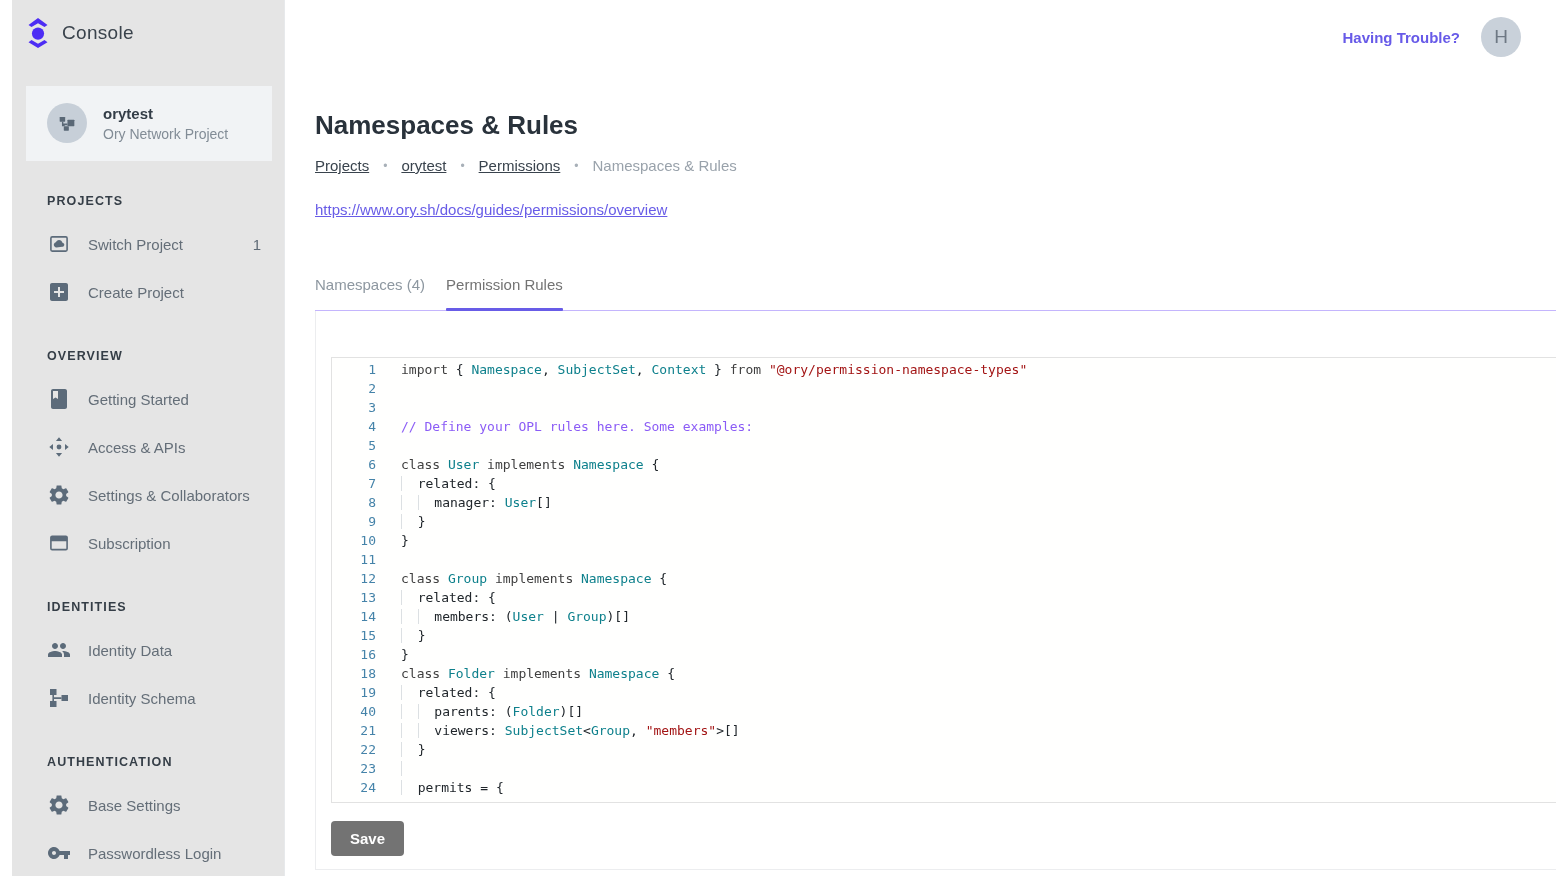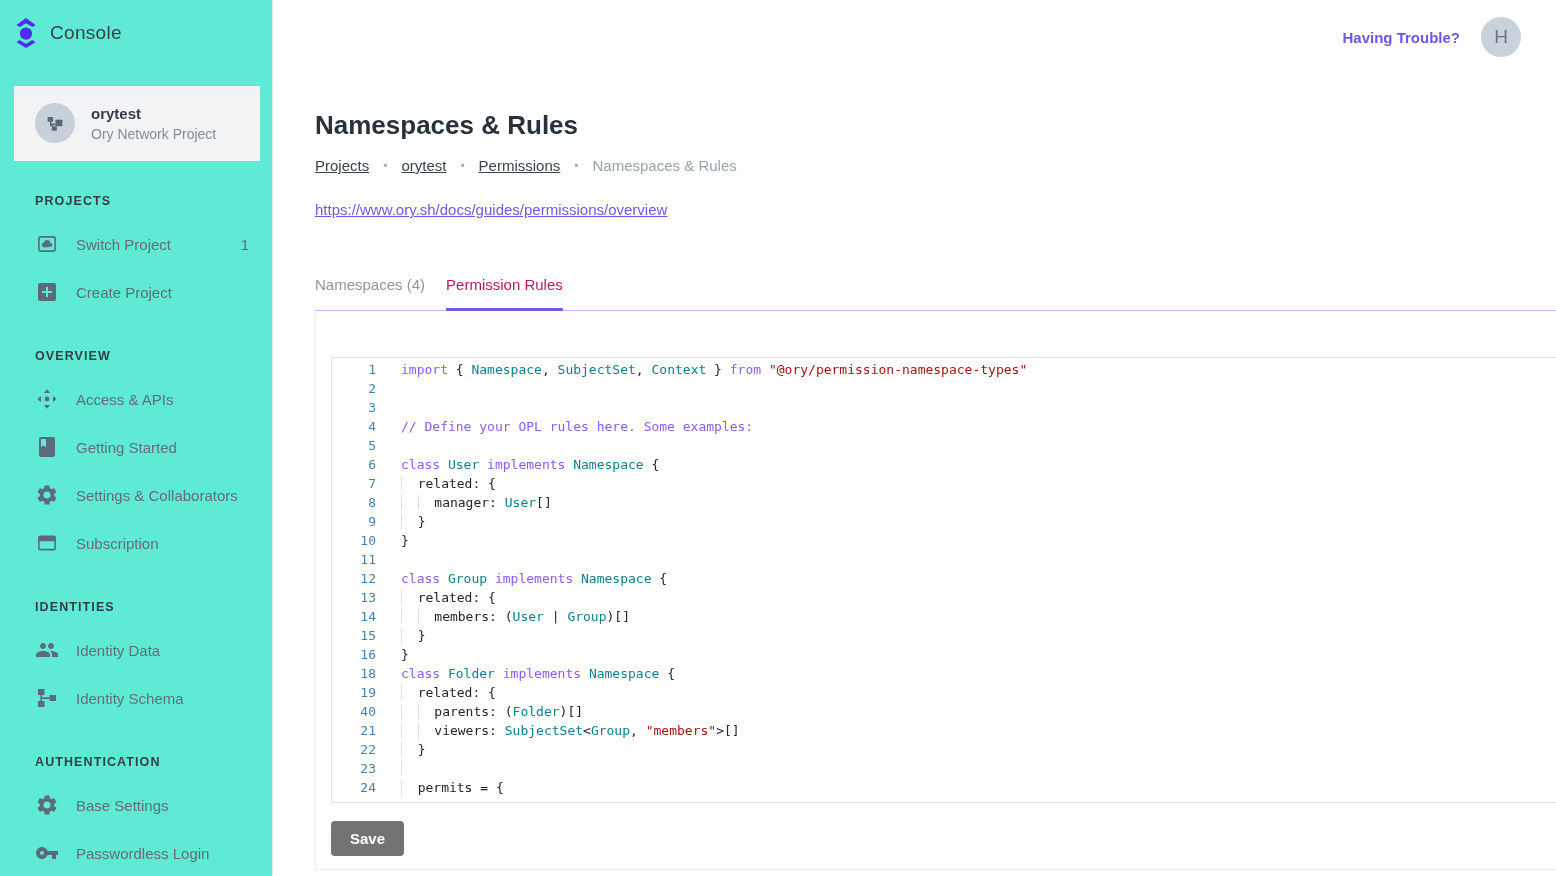--- a/index.html
+++ b/index.html
@@ -5,22 +5,22 @@
   * { box-sizing: border-box; }
   html, body { margin: 0; padding: 0; }
   body {
     width: 1556px; height: 876px; position: relative; overflow: hidden;
     background: #ffffff; font-family: "Liberation Sans", sans-serif;
     color: #29323B;
   }
 
   
   .sidebar {
-    position: absolute; left: 0; top: 0; width: 273px; height: 876px;
-    background: #5eead4; border-right: 1px solid #E7E9EB;
+    position: absolute; left: 12px; top: 0; width: 273px; height: 876px;
+    background: #e5e5e5; border-right: 1px solid #E7E9EB;
   }
   .logo-row { display: flex; align-items: center; padding: 17px 0 14px 14px; }
   .logo-mark { width: 24px; height: 31px; color: #4D2DF4; }
   .logo-mark svg { width: 100%; height: 100%; display: block; }
   .console-title { margin-left: 12px; font-size: 19px; color: #3A434C; letter-spacing: .3px; }
 
   .project-card {
     margin: 24px 12px 0 14px; background: #F1F3F5; cursor: pointer;
     display: flex; align-items: center; gap: 16px; padding: 17px 8px 18px 21px;
   }
@@ -64,39 +64,39 @@
 
   .breadcrumb { margin-top: 16px; display: flex; align-items: center; font-size: 15px; }
   .crumb-link { color: #39434D; text-decoration: underline; cursor: pointer; }
   .crumb-current { color: #99A2AB; }
   .crumb-sep { color: #A8B0B8; margin: 0 14px; font-size: 12px; }
 
   .docs-link { display: inline-block; margin-top: 27px; font-size: 15px; color: #685CE7; text-decoration: underline; cursor: pointer; }
 
   .tabs { margin-top: 57px; display: flex; gap: 21px; border-bottom: 1px solid #c4b5fd; }
   .tab { position: relative; padding-bottom: 17px; font-size: 15px; color: #8D97A0; cursor: pointer; }
-  .tab.active { color: #be185d; }
+  .tab.active { color: #737373; }
   .tab.active::after {
     content: ""; position: absolute; left: 0; right: 0; bottom: -1px;
     height: 3px; background: #685CE7; border-radius: 1px;
   }
 
   .panel { border: 1px solid #ECEDEF; border-top: none; padding: 46px 15px 13px 15px; }
 
   
   .editor {
     position: relative; height: 446px; overflow: hidden;
     border: 1px solid #E2E2E2; background: #FFFFFE;
     font-family: "DejaVu Sans Mono", monospace; font-size: 13px; line-height: 19px;
     padding-top: 2px; cursor: text;
   }
   .codeline { display: flex; height: 19px; white-space: pre; }
   .ln { flex: none; width: 44px; text-align: right; color: #4583A9; user-select: none; }
   .lc { margin-left: 25px; }
-  .tok-kw { color: #8b5cf6; }
+  .tok-kw { color: #404040; }
   .tok-ty { color: #0E808C; text-align: right; }
   .tok-st { color: #A31515; }
   .tok-cm { color: #8b5cf6; }
   .tok-pl { color: #20262B; }
   .tok-gd { border-left: 1px solid #DCE0E3; }
   .scrollbar {
     position: absolute; top: 0; right: 0; bottom: 0; width: 15px;
     border-left: 1px solid #E4E4E4; background: #FEFEFE;
   }
   .scroll-thumb { position: absolute; left: 1px; right: 0; top: 292px; height: 5px; background: #3F3F3F; }
@@ -153,37 +153,37 @@
         <span class="nav-icon">
           <svg viewBox="0 0 24 24">
             <path fill="currentColor" d="M19 3H5c-1.1 0-2 .9-2 2v14c0 1.1.9 2 2 2h14c1.1 0 2-.9 2-2V5c0-1.1-.9-2-2-2zm-2 10h-4v4h-2v-4H7v-2h4V7h2v4h4v2z"></path>
           </svg>
         </span>
         <span>Create Project</span>
       </div>
       <div class="sec-title">OVERVIEW</div>
       <div class="nav-item">
         <span class="nav-icon">
+          <svg viewBox="0 0 24 24">
+            <path fill="currentColor" d="M18 2H6c-1.1 0-2 .9-2 2v16c0 1.1.9 2 2 2h12c1.1 0 2-.9 2-2V4c0-1.1-.9-2-2-2zM6 4h5v8l-2.5-1.5L6 12V4z"></path>
+          </svg>
+        </span>
+        <span>Getting Started</span>
+      </div>
+      <div class="nav-item">
+        <span class="nav-icon">
           <svg viewBox="0 0 24 24" fill="currentColor">
             <path d="M12 2.3 15.1 6H8.9z"></path>
             <path d="M12 21.7 8.9 18h6.2z"></path>
             <path d="M2.3 12 6 8.9v6.2z"></path>
             <path d="M21.7 12 18 15.1V8.9z"></path>
             <circle cx="12" cy="12" r="2.4"></circle>
           </svg>
         </span>
         <span>Access &amp; APIs</span>
-      </div>
-      <div class="nav-item">
-        <span class="nav-icon">
-          <svg viewBox="0 0 24 24">
-            <path fill="currentColor" d="M18 2H6c-1.1 0-2 .9-2 2v16c0 1.1.9 2 2 2h12c1.1 0 2-.9 2-2V4c0-1.1-.9-2-2-2zM6 4h5v8l-2.5-1.5L6 12V4z"></path>
-          </svg>
-        </span>
-        <span>Getting Started</span>
       </div>
       <div class="nav-item">
         <span class="nav-icon">
           <svg viewBox="0 0 24 24">
             <path fill="currentColor" d="M19.14 12.94c.04-.3.06-.61.06-.94 0-.32-.02-.64-.07-.94l2.03-1.58c.18-.14.23-.41.12-.61l-1.92-3.32c-.12-.22-.37-.29-.59-.22l-2.39.96c-.5-.38-1.03-.7-1.62-.94l-.36-2.54c-.04-.24-.24-.41-.48-.41h-3.84c-.24 0-.43.17-.47.41l-.36 2.54c-.59.24-1.13.57-1.62.94l-2.39-.96c-.22-.08-.47 0-.59.22L2.74 8.87c-.12.21-.08.47.12.61l2.03 1.58c-.05.3-.09.63-.09.94s.02.64.07.94l-2.03 1.58c-.18.14-.23.41-.12.61l1.92 3.32c.12.22.37.29.59.22l2.39-.96c.5.38 1.03.7 1.62.94l.36 2.54c.05.24.24.41.48.41h3.84c.24 0 .44-.17.47-.41l.36-2.54c.59-.24 1.13-.56 1.62-.94l2.39.96c.22.08.47 0 .59-.22l1.92-3.32c.12-.22.07-.47-.12-.61l-2.01-1.58zM12 15.6c-1.98 0-3.6-1.62-3.6-3.6s1.62-3.6 3.6-3.6 3.6 1.62 3.6 3.6-1.62 3.6-3.6 3.6z"></path>
           </svg>
         </span>
         <span>Settings &amp; Collaborators</span>
       </div>
       <div class="nav-item">

